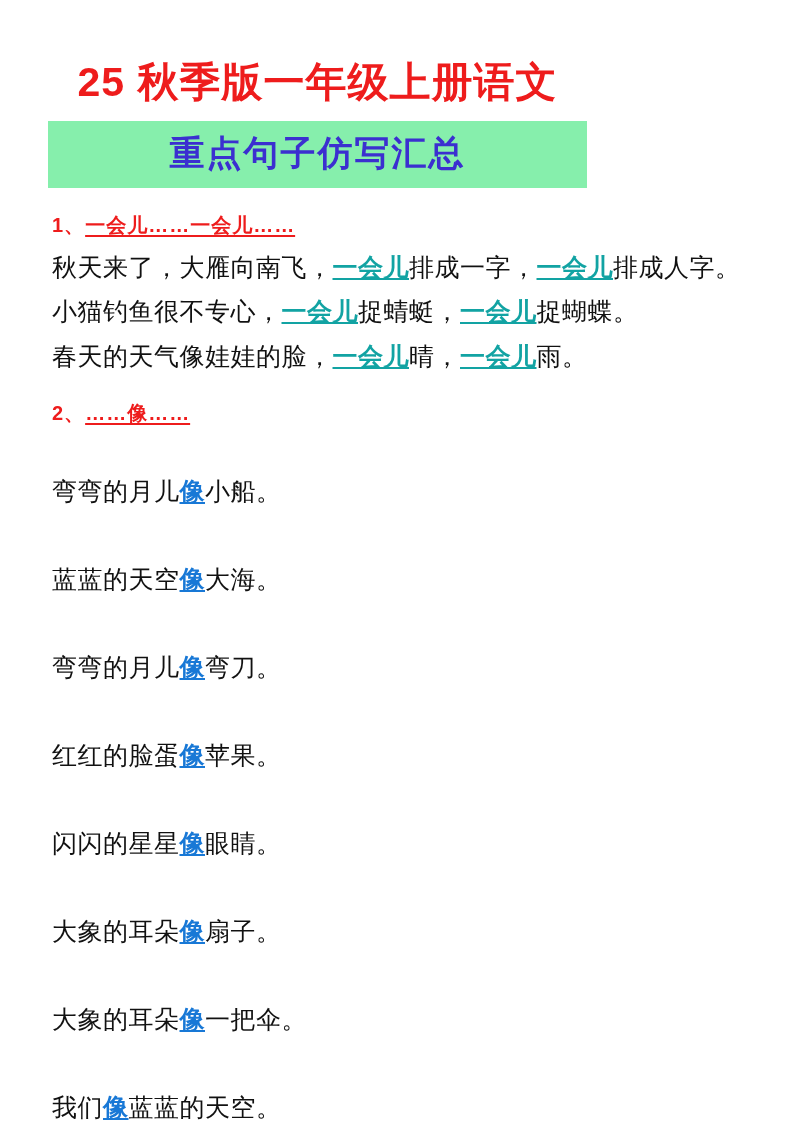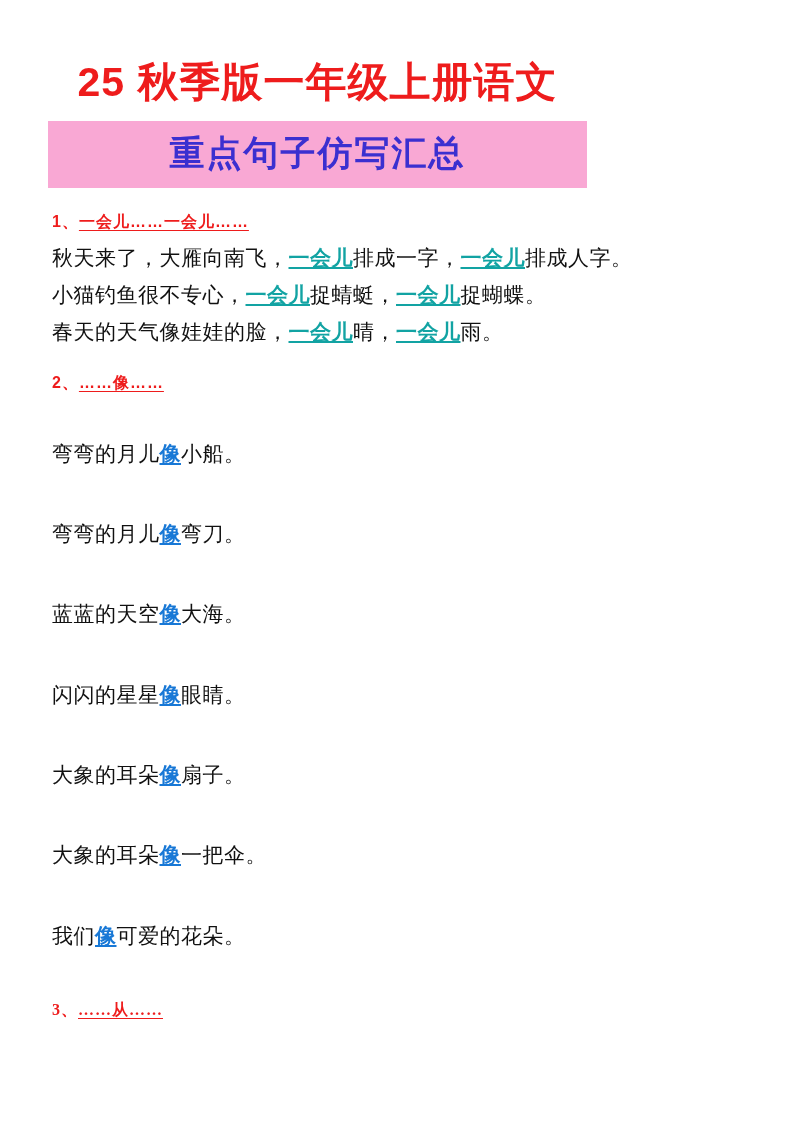--- a/index.html
+++ b/index.html
@@ -25,51 +25,51 @@
   .main-title {
     text-align: center;
     font-size: 41px;
     font-weight: bold;
     color: #ee1c1c;
     letter-spacing: 1px;
     margin: 18px 0 14px 0;
     line-height: 1.2;
   }
   .subtitle-band {
-    background: #f9a8d4;
+    background: #86efac;
     padding: 13px 0 15px 0;
     text-align: center;
     margin: 0 -4px 0 -4px;
   }
   .subtitle {
     font-size: 35px;
     font-weight: bold;
     color: #3b2fd0;
     letter-spacing: 2px;
     line-height: 1.1;
   }
   .content {
     margin-top: 24px;
   }
   .section {
     margin-bottom: 22px;
   }
   .section-heading {
-    font-size: 16px;
+    font-size: 20px;
     font-weight: bold;
     color: #ee1c1c;
     margin-bottom: 6px;
     letter-spacing: 1px;
   }
   .section-heading .uline {
     text-decoration: underline;
     text-underline-offset: 3px;
   }
   .line {
-    font-size: 21px;
+    font-size: 25px;
     line-height: 1.78;
     color: #111111;
     letter-spacing: 0.5px;
     white-space: nowrap;
   }
   .kw-teal {
     color: #12a3a3;
     font-weight: bold;
     text-decoration: underline;
     text-underline-offset: 2px;
@@ -103,25 +103,26 @@
   <div class="content" id="content-root">
       <div class="section sec1">
         <div class="section-heading"><span>1、</span><span class="uline">一会儿……一会儿……</span></div>
         <div class="line"><span>秋天来了，大雁向南飞，</span><span class="kw-teal">一会儿</span><span>排成一字，</span><span class="kw-teal">一会儿</span><span>排成人字。</span></div>
         <div class="line"><span>小猫钓鱼很不专心，</span><span class="kw-teal">一会儿</span><span>捉蜻蜓，</span><span class="kw-teal">一会儿</span><span>捉蝴蝶。</span></div>
         <div class="line"><span>春天的天气像娃娃的脸，</span><span class="kw-teal">一会儿</span><span>晴，</span><span class="kw-teal">一会儿</span><span>雨。</span></div>
       </div>
       <div class="section sec2">
         <div class="section-heading"><span>2、</span><span class="uline">……像……</span></div>
         <div class="line"><span>弯弯的月儿</span><span class="kw-blue">像</span><span>小船。</span></div>
+        <div class="line"><span>蓝蓝的天空</span><span class="kw-blue">像</span><span>大海。</span></div>
         <div class="line"><span>弯弯的月儿</span><span class="kw-blue">像</span><span>弯刀。</span></div>
-        <div class="line"><span>蓝蓝的天空</span><span class="kw-blue">像</span><span>大海。</span></div>
+        <div class="line"><span>红红的脸蛋</span><span class="kw-blue">像</span><span>苹果。</span></div>
         <div class="line"><span>闪闪的星星</span><span class="kw-blue">像</span><span>眼睛。</span></div>
         <div class="line"><span>大象的耳朵</span><span class="kw-blue">像</span><span>扇子。</span></div>
         <div class="line"><span>大象的耳朵</span><span class="kw-blue">像</span><span>一把伞。</span></div>
-        <div class="line"><span>我们</span><span class="kw-blue">像</span><span>可爱的花朵。</span></div>
+        <div class="line"><span>我们</span><span class="kw-blue">像</span><span>蓝蓝的天空。</span></div>
       </div>
       <div class="section sec3">
         <div class="section-heading"><span>3、</span><span class="uline">……从……</span></div>
       </div>
     </div>
 
 </div>
 
 </body></html>

